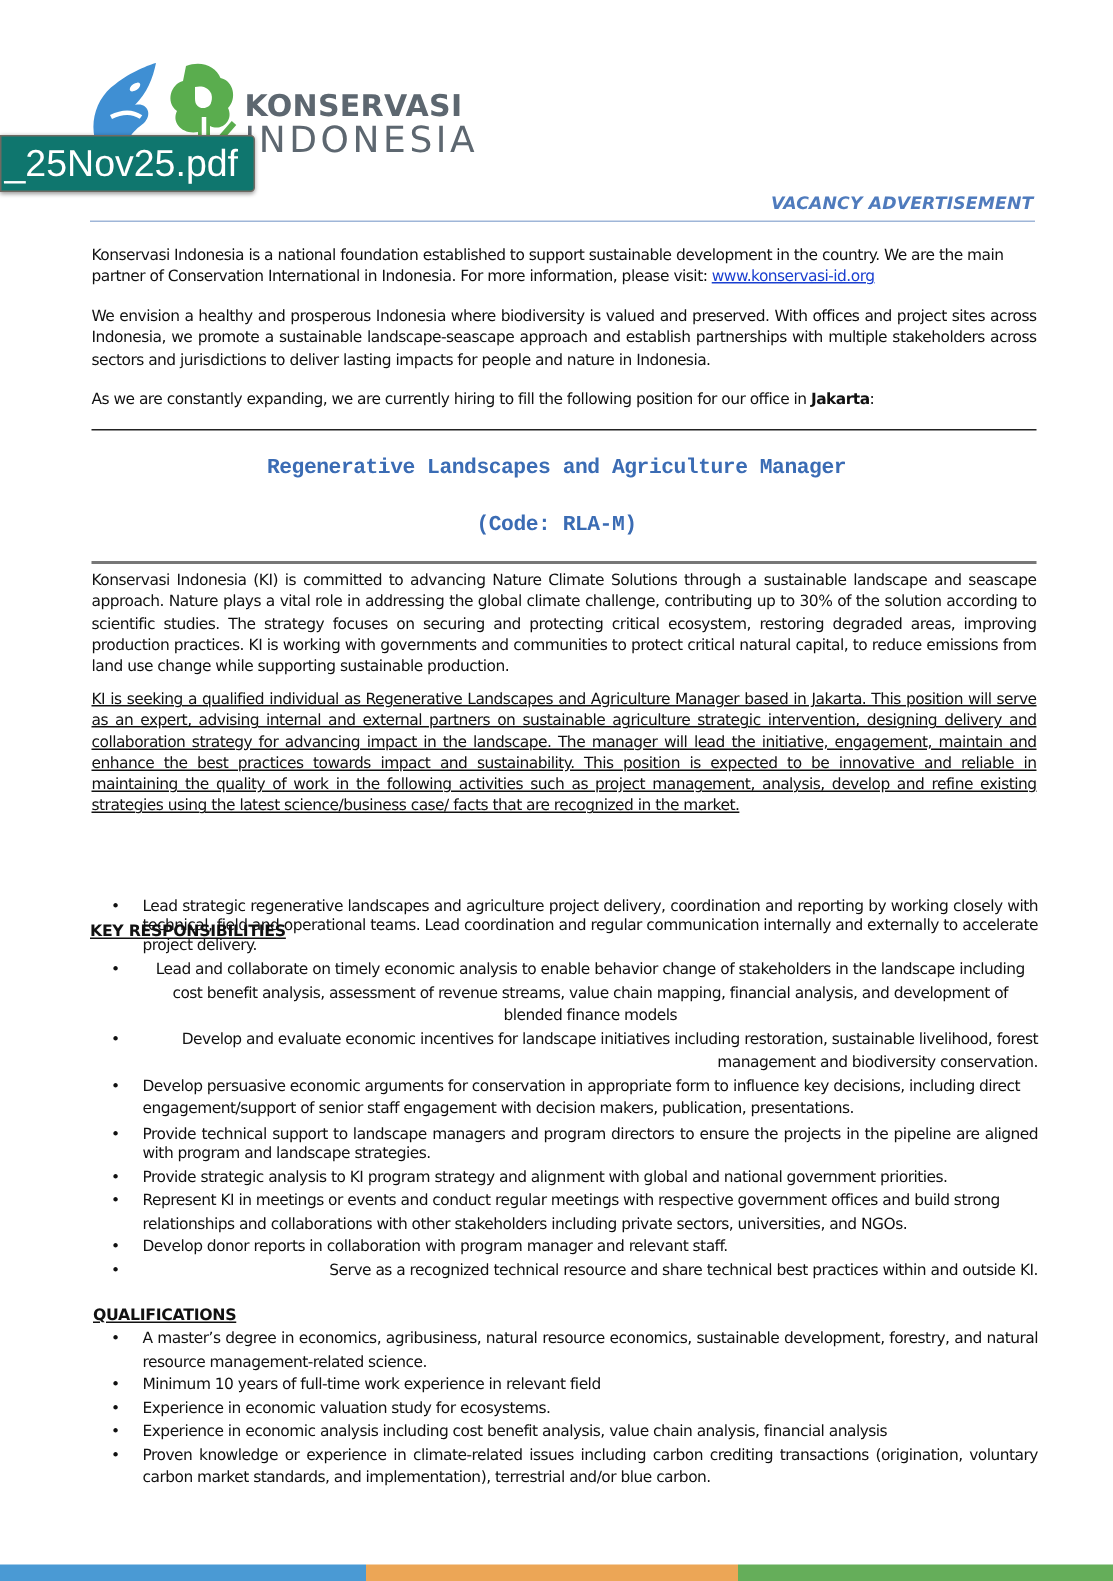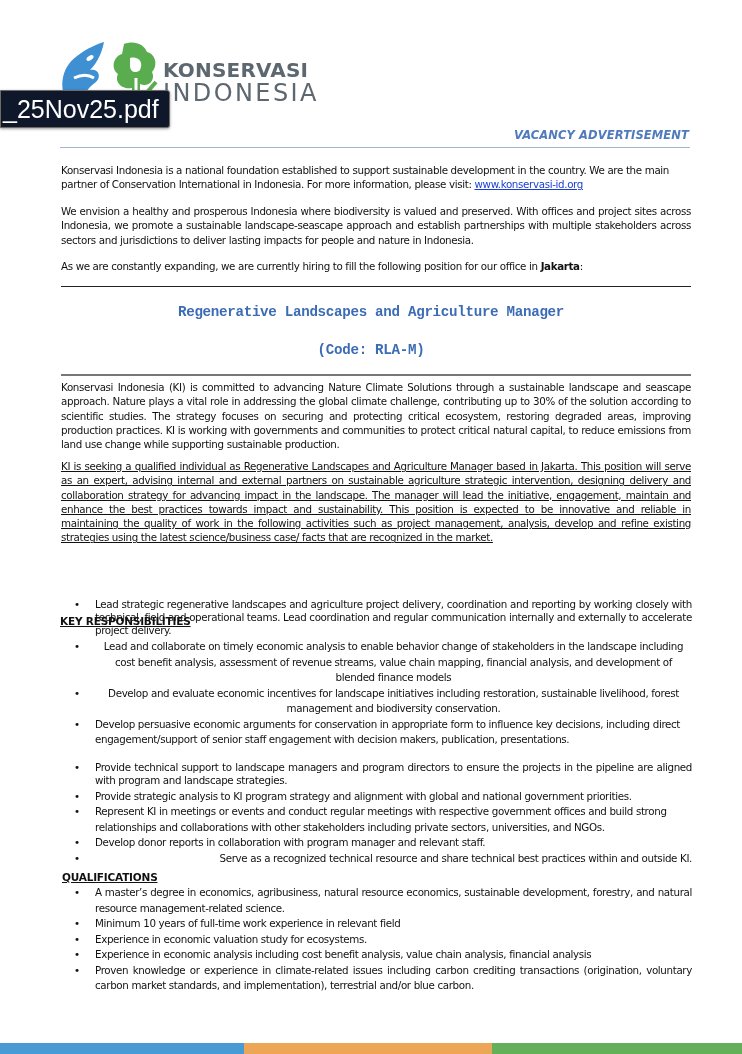--- a/index.html
+++ b/index.html
@@ -4,21 +4,21 @@
 <style>
   html, body { margin: 0; padding: 0; background: #ffffff; }
   body { width: 742px; height: 1054px; position: relative; overflow: hidden;
          font-family: "DejaVu Sans", sans-serif; color: #111; }
   .logo { position: absolute; left: 52px; top: 38px; width: 280px; height: 80px; }
   .logo-text { position: absolute; left: 163px; top: 60px; color: #5d6770;
                font-family: "DejaVu Sans", sans-serif; line-height: 1; }
   .logo-text .l1 { font-size: 20px; font-weight: bold; letter-spacing: 0.2px; display:block; }
   .logo-text .l2 { font-size: 24px; font-weight: normal; letter-spacing: 2.4px; display:block; margin-top: 1px; }
   .tooltip { position: absolute; left: 0; top: 90px; height: 36px; padding: 0 10px 0 2px;
-             background: #0f172a; color: #fff; border: 1px solid #6f6a63; border-radius: 0 3px 3px 0;
+             background: #0f766e; color: #fff; border: 1px solid #6f6a63; border-radius: 0 3px 3px 0;
              font-family: "Liberation Sans", sans-serif; font-size: 25px; line-height: 36px;
              box-shadow: 0 1px 3px rgba(0,0,0,0.4); }
   .vac { position: absolute; right: 53px; top: 128px; color: #4f7bbd; font-weight: bold; font-style: italic;
          font-family: "DejaVu Sans", sans-serif; font-size: 11.5px; letter-spacing: 0.1px; }
   .vac-line { position: absolute; left: 60px; right: 52px; top: 147px; height: 1px; background: #9fb6d8; }
   .content { position: absolute; left: 61px; width: 630px; font-family: "DejaVu Sans", sans-serif;
              font-size: 10.3px; line-height: 14.3px; letter-spacing: -0.35px; }
   .justify { text-align: justify; }
   .p1 { top: 163px; }
   .p2 { top: 204px; }
@@ -88,23 +88,23 @@
 <div class="title t2">(Code: RLA-M)</div>
 <div class="rule-dark rule2"></div>
 
 <div class="content p4 justify">Konservasi Indonesia (KI) is committed to advancing Nature Climate Solutions through a sustainable landscape and seascape approach. Nature plays a vital role in addressing the global climate challenge, contributing up to 30% of the solution according to scientific studies. The strategy focuses on securing and protecting critical ecosystem, restoring degraded areas, improving production practices. KI is working with governments and communities to protect critical natural capital, to reduce emissions from land use change while supporting sustainable production.</div>
 <div class="content p5 justify">KI is seeking a qualified individual as Regenerative Landscapes and Agriculture Manager based in Jakarta. This position will serve as an expert, advising internal and external partners on sustainable agriculture strategic intervention, designing delivery and collaboration strategy for advancing impact in the landscape. The manager will lead the initiative, engagement, maintain and enhance the best practices towards impact and sustainability. This position is expected to be innovative and reliable in maintaining the quality of work in the following activities such as project management, analysis, develop and refine existing strategies using the latest science/business case/ facts that are recognized in the market.</div>
 
 <div class="heading h1">KEY RESPONSIBILITIES</div>
 <ul class="bullets resp">
   <li style="line-height:13px;margin-bottom:2px">Lead strategic regenerative landscapes and agriculture project delivery, coordination and reporting by working closely with technical, field and operational teams. Lead coordination and regular communication internally and externally to accelerate project delivery.</li>
   <li style="line-height:15.5px;text-align:center">Lead and collaborate on timely economic analysis to enable behavior change of stakeholders in the landscape including cost benefit analysis, assessment of revenue streams, value chain mapping, financial analysis, and development of blended finance models</li>
-  <li style="line-height:15.5px;text-align:center">Develop and evaluate economic incentives for landscape initiatives including restoration, sustainable livelihood, forest management and biodiversity conservation.</li>
+  <li style="line-height:15.5px;text-align:right">Develop and evaluate economic incentives for landscape initiatives including restoration, sustainable livelihood, forest management and biodiversity conservation.</li>
   <li style="line-height:15.5px;text-align:left">Develop persuasive economic arguments for conservation in appropriate form to influence key decisions, including direct engagement/support of senior staff engagement with decision makers, publication, presentations.</li>
-  <li style="line-height:13px;margin-top:13px;margin-bottom:2px">Provide technical support to landscape managers and program directors to ensure the projects in the pipeline are aligned with program and landscape strategies.</li>
+  <li style="line-height:13px;margin-top:2px;margin-bottom:2px">Provide technical support to landscape managers and program directors to ensure the projects in the pipeline are aligned with program and landscape strategies.</li>
   <li style="line-height:15.5px;text-align:left">Provide strategic analysis to KI program strategy and alignment with global and national government priorities.</li>
   <li style="line-height:15.5px;text-align:left">Represent KI in meetings or events and conduct regular meetings with respective government offices and build strong relationships and collaborations with other stakeholders including private sectors, universities, and NGOs.</li>
   <li style="line-height:15.5px;text-align:left">Develop donor reports in collaboration with program manager and relevant staff.</li>
   <li style="line-height:15.5px;text-align:right">Serve as a recognized technical resource and share technical best practices within and outside KI.</li>
 </ul>
 
 <div class="heading h2">QUALIFICATIONS</div>
 <ul class="bullets qual">
   <li>A master’s degree in economics, agribusiness, natural resource economics, sustainable development, forestry, and natural resource management-related science.</li>
   <li>Minimum 10 years of full-time work experience in relevant field</li>

